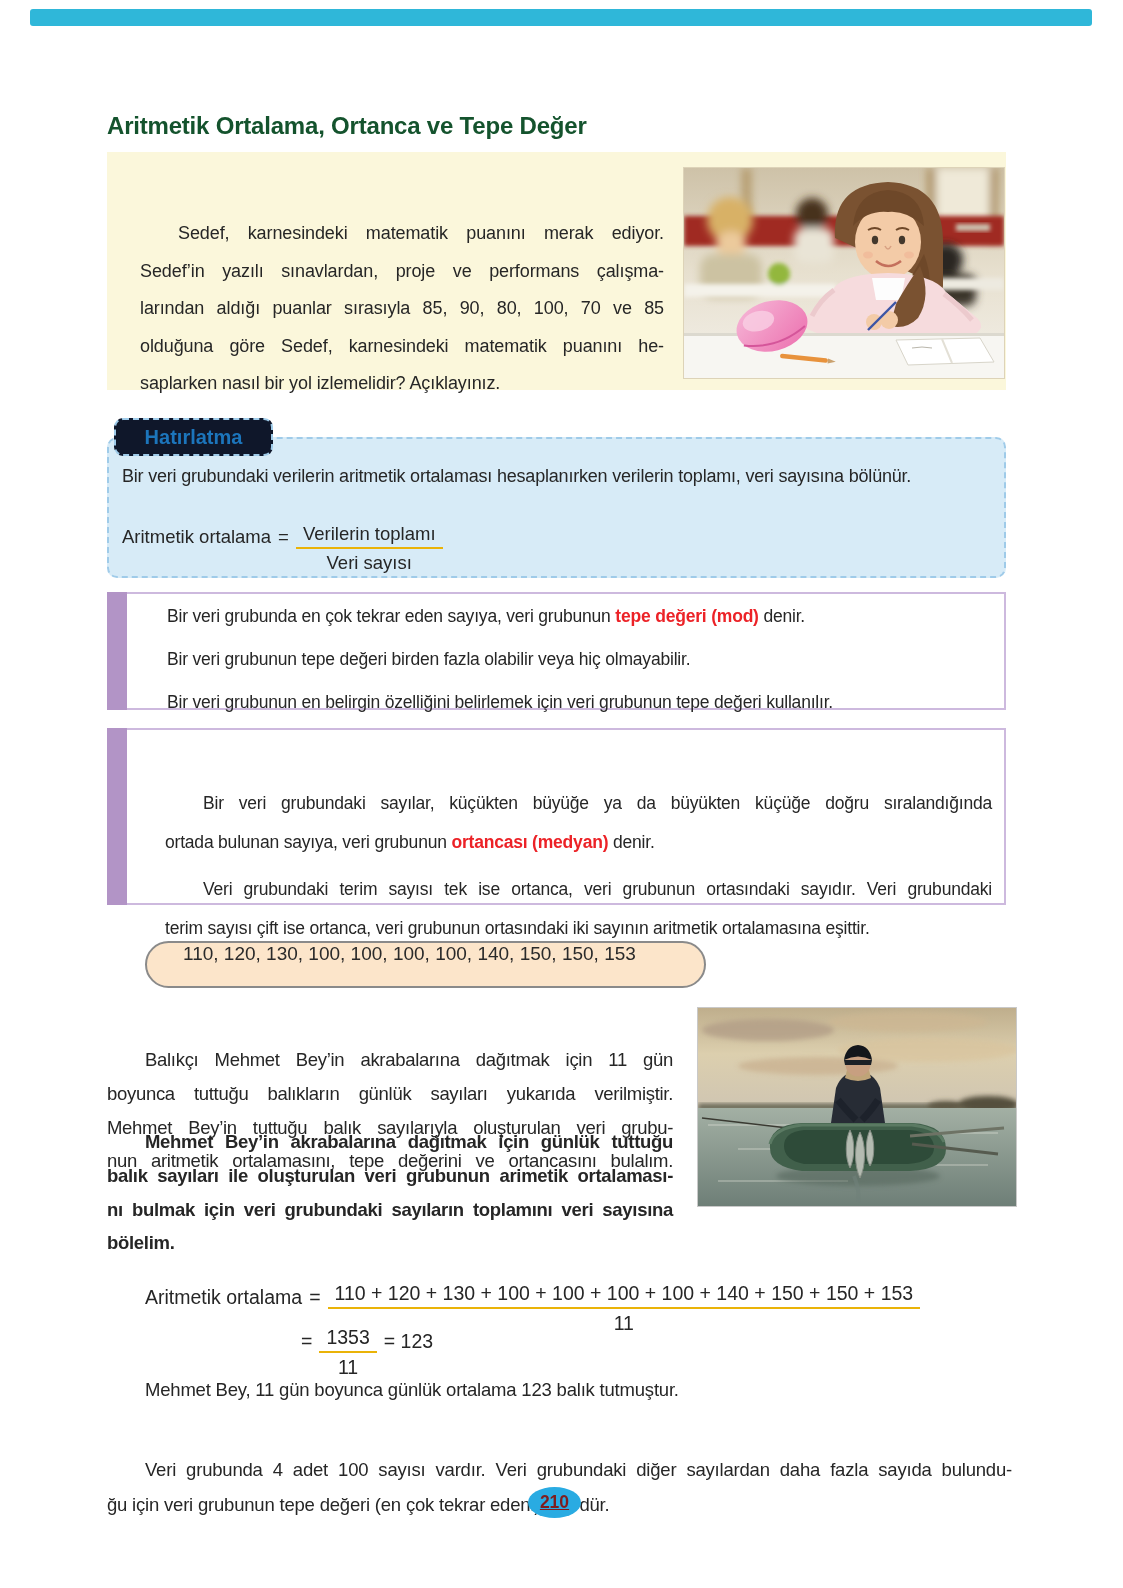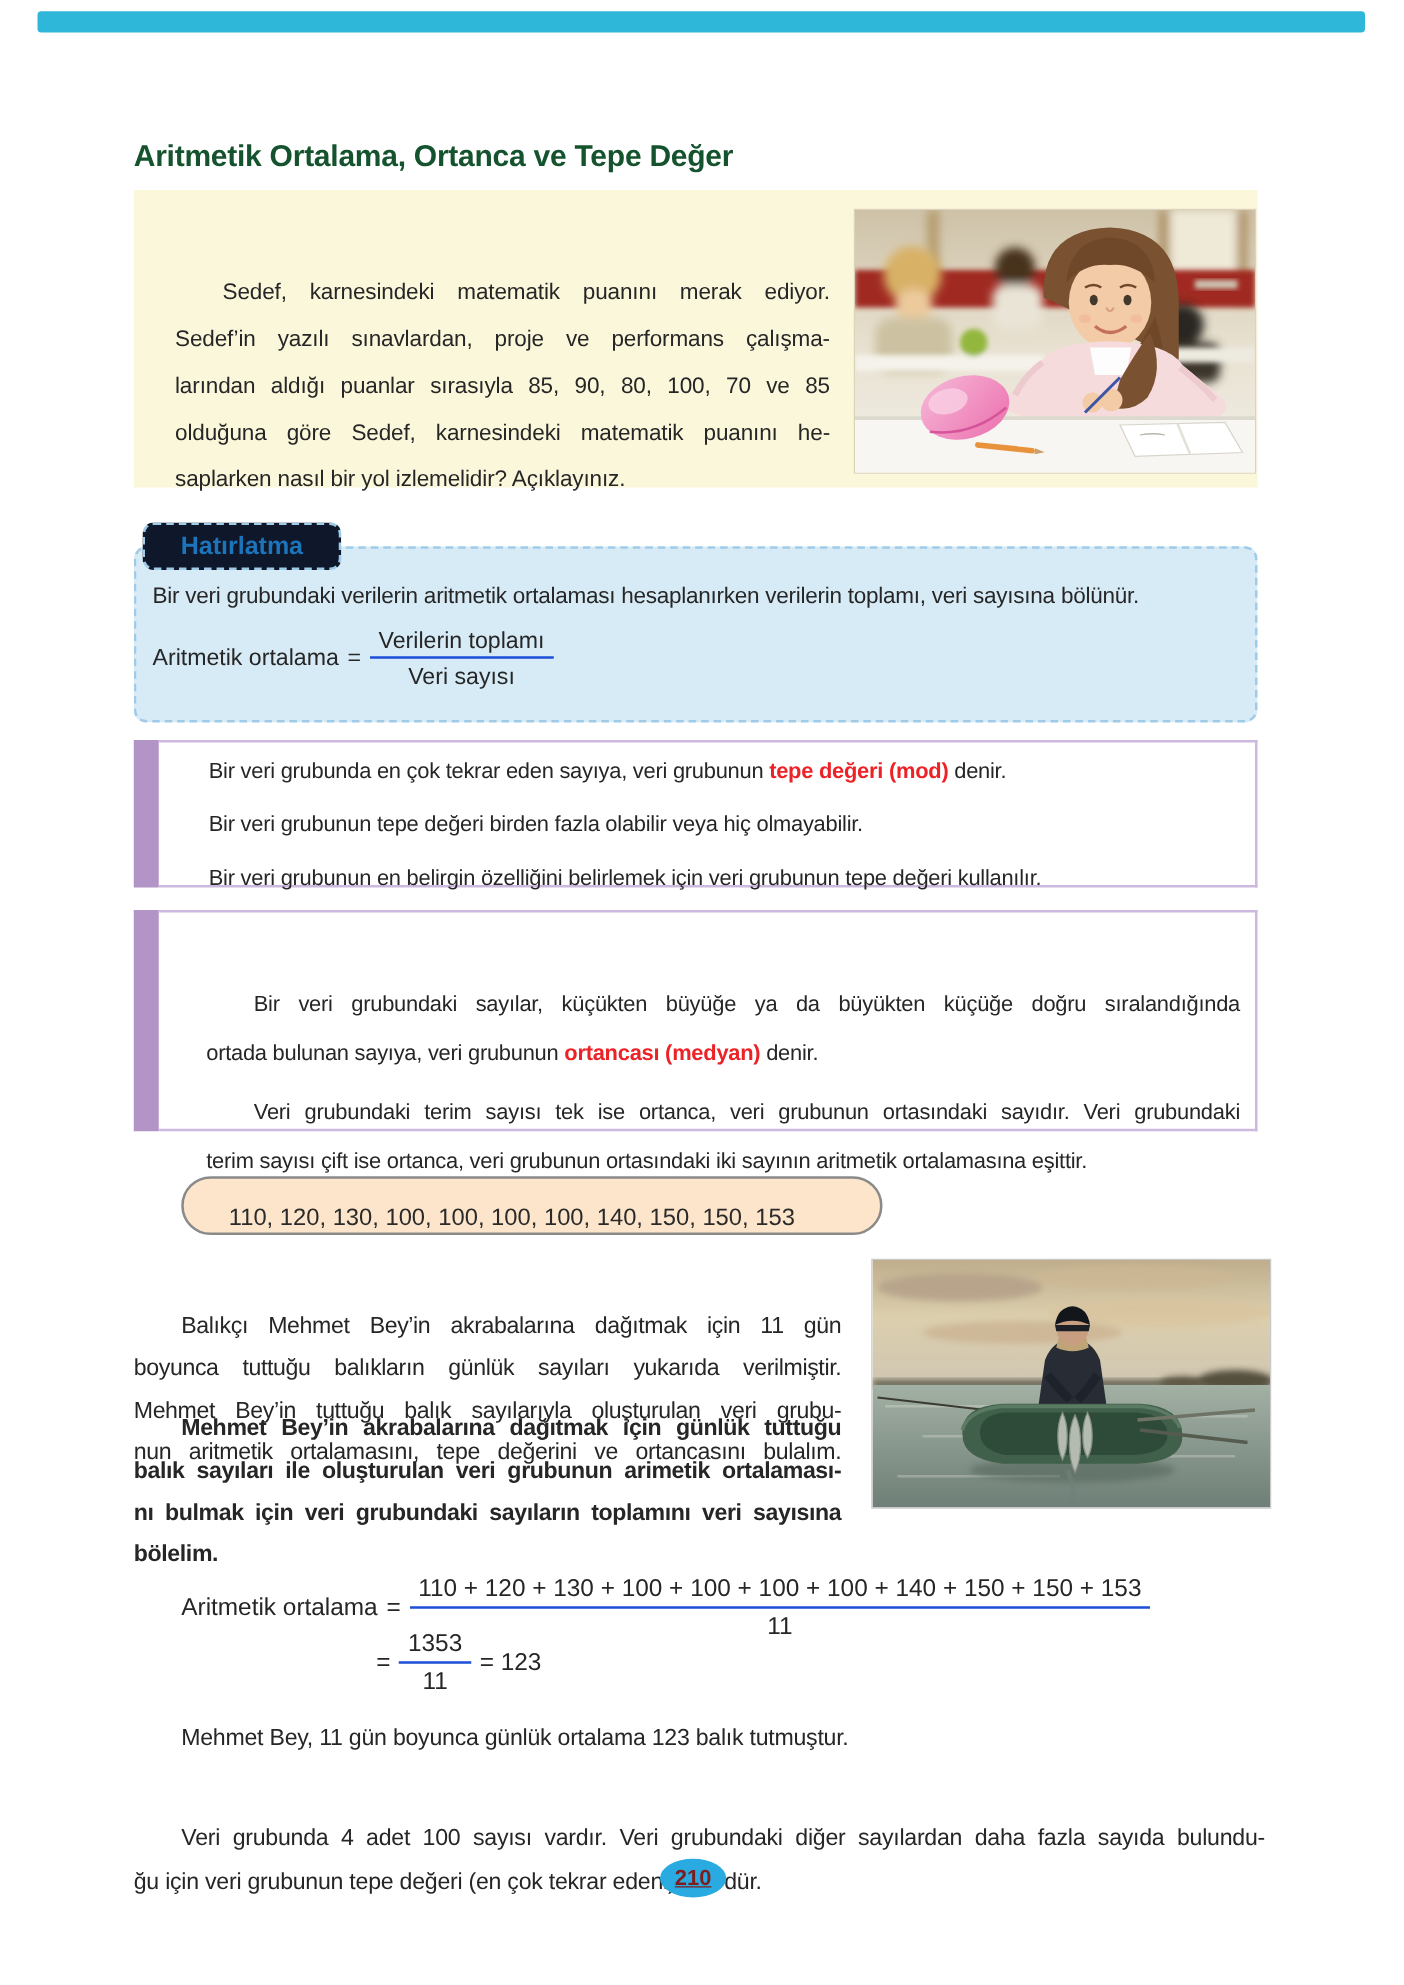--- a/index.html
+++ b/index.html
@@ -21,36 +21,36 @@
 
   .reminder-label{left:114px;top:418px;width:159px;height:38px;background:#0f172a;border:2px dashed #9FCBE9;
         border-radius:9px;display:flex;align-items:center;justify-content:center;
         font-size:20px;font-weight:700;color:#1C75BB;z-index:3;box-sizing:border-box;}
   .reminder-box{left:107px;top:437px;width:899px;height:141px;background:#D7EBF7;border:2px dashed #9FCBE9;
         border-radius:10px;box-sizing:border-box;}
   .reminder-text{left:122px;top:466px;width:874px;font-size:18px;letter-spacing:-0.2px;}
   .formula-row{display:flex;align-items:center;gap:7px;font-size:18.5px;}
   .rem-formula{left:122px;top:501px;}
   .frac{display:inline-flex;flex-direction:column;align-items:center;line-height:1.15;}
-  .frac .num{border-bottom:2px solid #1d4ed8;padding:0 7px 3px;}
+  .frac .num{border-bottom:2px solid #eab308;padding:0 7px 3px;margin-top:22px;}
   .frac .den{padding-top:3px;}
 
   .purple-box{background:#ffffff;}
   .purple-box .bar{position:absolute;left:0;top:0;width:20px;height:100%;background:#B294C6;}
   .purple-box .content{position:absolute;left:20px;top:0;right:0;bottom:0;border:2px solid #CDB9DE;border-left:none;box-sizing:border-box;}
   .box-mode{left:107px;top:592px;width:899px;height:118px;}
   .box-mode .content{padding:10px 26px 0 40px;font-size:17.5px;letter-spacing:-0.2px;}
   .box-median{left:107px;top:728px;width:899px;height:177px;}
   .box-median .content{padding:26px 12px 0 38px;font-size:17.5px;letter-spacing:-0.2px;}
   .pline{line-height:24px;}
   .mt15{margin-top:15px;} .mt19{margin-top:19px;} .mt23{margin-top:23px;}
   .term{color:#EC2227;font-weight:700;}
 
   .pill{left:145px;top:941px;width:561px;height:47px;background:#FCE5CA;border:2px solid #8A8A8A;
-        border-radius:26px;display:flex;align-items:flex-end;padding-left:36px;font-size:19px;box-sizing:border-box;color:#2a2a2a;}
+        border-radius:26px;display:flex;align-items:flex-start;padding-left:36px;font-size:19px;box-sizing:border-box;color:#2a2a2a;}
 
   .prob{width:566px;font-size:18.5px;line-height:33.8px;letter-spacing:-0.3px;}
   .prob-p1{left:107px;top:1008px;}
   .prob-p2{left:107px;top:1090px;font-weight:bold;}
   .fisherman{left:697px;top:1007px;width:320px;height:200px;border:1px solid #c9c9c9;}
 
   .sol-row1{left:145px;top:1260px;}
   .sol-row2{left:301px;top:1304px;}
   .sol{font-size:19.5px;}
 

